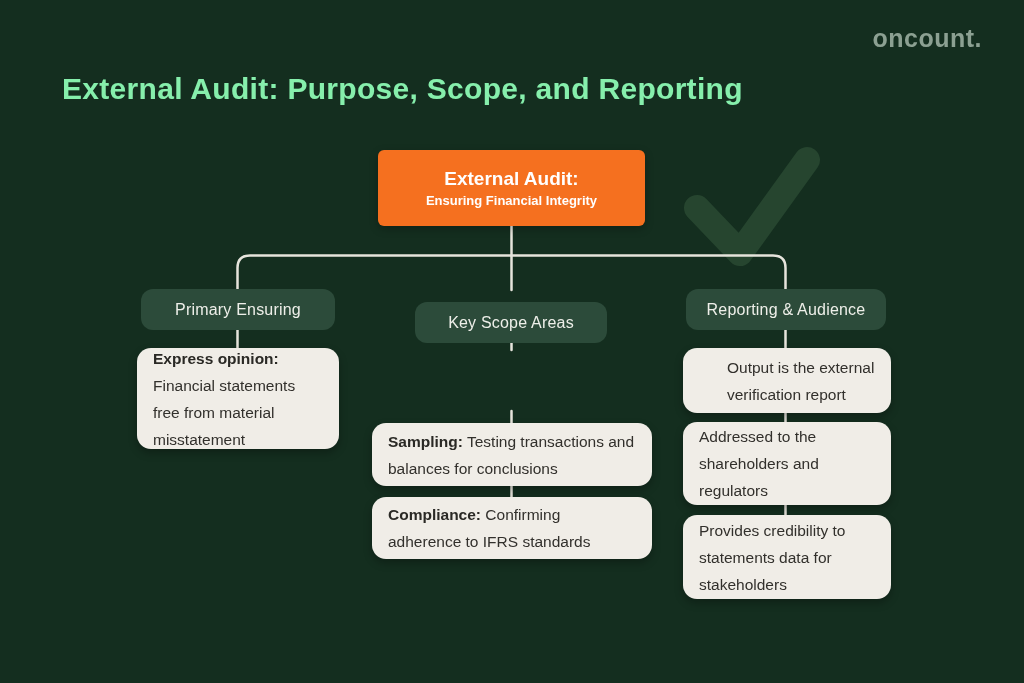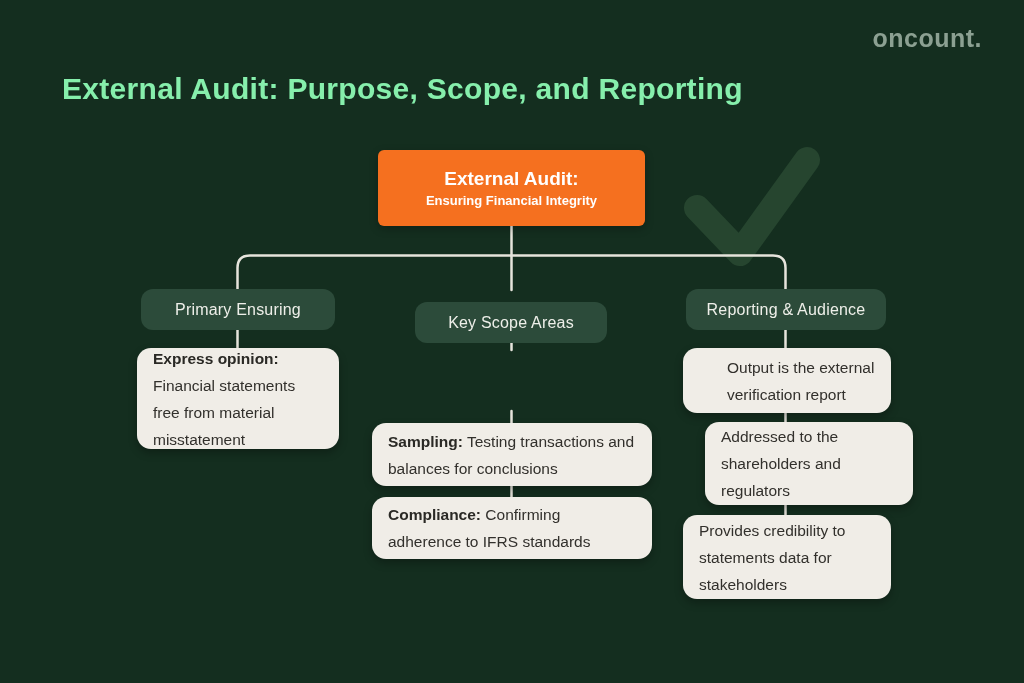--- a/index.html
+++ b/index.html
@@ -59,21 +59,21 @@
     padding: 10px 16px;
     display: flex; flex-direction: column; justify-content: center;
     box-shadow: 0 4px 8px rgba(0,0,0,0.28);
   }
   .card b { font-weight: 700; color: #2A2925; }
   .card-left   { left: 137px; top: 348px; width: 202px; height: 101px; }
   .card-mid-1  { left: 372px; top: 349px; width: 280px; height: 63px; }
   .card-mid-2  { left: 372px; top: 423px; width: 280px; height: 63px; }
   .card-mid-3  { left: 372px; top: 497px; width: 280px; height: 62px; }
   .card-right-1{ left: 683px; top: 348px; width: 208px; height: 65px; padding-left: 44px; }
-  .card-right-2{ left: 705px; top: 422px; width: 208px; height: 83px; }
+  .card-right-2{ left: 683px; top: 422px; width: 208px; height: 83px; }
   .card-right-3{ left: 683px; top: 515px; width: 208px; height: 84px; }
 </style>
 </head>
 <body>
 
 <div class="canvas">
 
   <svg class="watermark" width="1024" height="683" viewBox="0 0 1024 683" aria-hidden="true">
     <polyline points="697,208 740,253 807,160" fill="none" stroke="#26452F" stroke-width="26" stroke-linecap="round" stroke-linejoin="round"></polyline>
   </svg>

